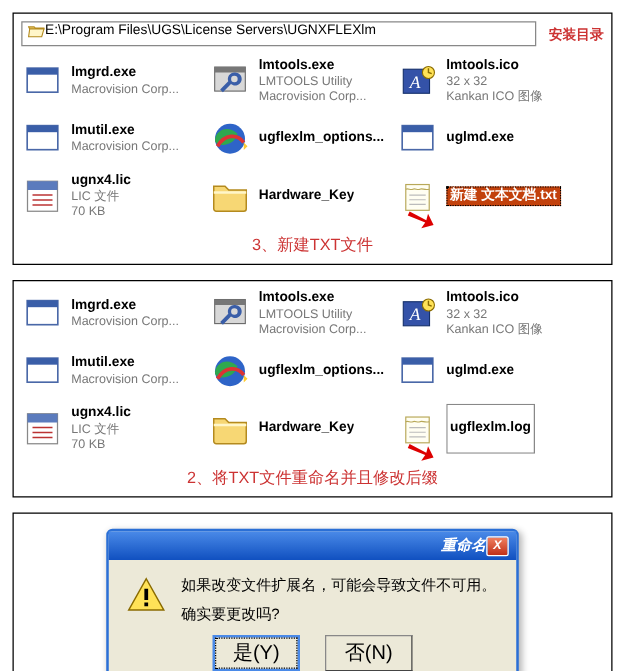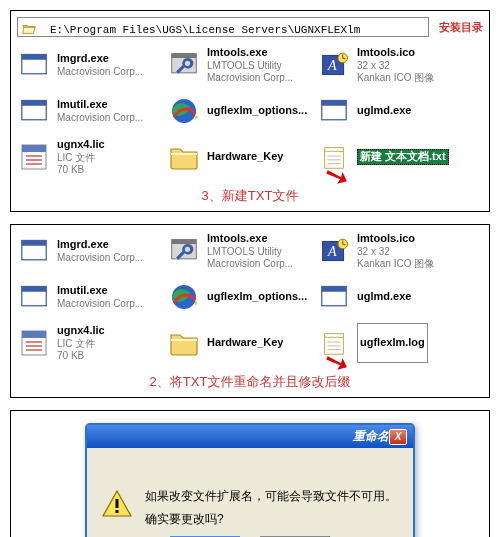--- a/index.html
+++ b/index.html
@@ -1,33 +1,33 @@
 <!DOCTYPE html>
 <html><head>
 <meta charset="utf-8">
 <style>
 * { margin: 0; padding: 0; box-sizing: border-box; }
 body { font-family: "Microsoft YaHei", SimSun, Arial, sans-serif; font-size: 11px; background: #fff; width: 500px; padding: 10px; }
 .panel { border: 1px solid #000; padding: 6px; margin-bottom: 12px; position: relative; }
 .addr-row { display: flex; align-items: center; gap: 10px; margin-bottom: 8px; }
-.addr-bar { display: flex; align-items: flex-end; border: 1px solid #888; height: 20px; flex: 1; background: #fff; padding: 0 4px; gap: 14px; font-family: Liberation Mono, monospace; }
+.addr-bar { display: flex; align-items: flex-start; border: 1px solid #888; height: 20px; flex: 1; background: #fff; padding: 0 4px; gap: 0; }
 .addr-label { color: #c33; font-weight: bold; white-space: nowrap; }
 .file-grid { display: flex; flex-wrap: wrap; }
 .file-item { display: flex; align-items: center; gap: 6px; width: 150px; height: 40px; margin-bottom: 6px; }
 .ico-slot { width: 34px; height: 34px; flex-shrink: 0; display: flex; align-items: center; justify-content: center; }
 .file-info { display: flex; flex-direction: column; line-height: 1.2; overflow: hidden; }
 .file-name { color: #000; white-space: nowrap; font-weight: bold; }
 .file-sub { color: #777; font-size: 10px; white-space: nowrap; }
-.name-sel { background: #15803d; color: #fff; border: 1px dotted #000; padding: 0 2px; }
+.name-sel { background: #c2410c; color: #fff; border: 1px dotted #000; padding: 0 2px; }
 .caption { color: #c33; text-align: center; font-size: 13px; margin-top: 4px; }
 .arrow { color: #d00; font-size: 30px; position: absolute; transform: rotate(-20deg); pointer-events: none; }
 .dialog { width: 330px; border: 2px solid #2a6fd6; border-radius: 5px; margin: 6px auto 0; box-shadow: 2px 2px 6px rgba(0,0,0,.3); background: #ece9d8; }
 .dlg-title { background: linear-gradient(#4a8ae8,#1050c0); color: #fff; font-weight: bold; padding: 3px 6px; display: flex; justify-content: flex-end; align-items: center; font-size: 12px; font-style: italic; }
 .dlg-close { width: 18px; height: 16px; background: linear-gradient(#f08060,#c03018); border: 1px solid #fff; border-radius: 2px; color: #fff; text-align: center; font-weight: bold; font-size: 10px; line-height: 14px; cursor: pointer; }
-.dlg-body { display: flex; gap: 12px; padding: 12px 14px 8px; font-size: 12px; margin-top: 28px; }
+.dlg-body { display: flex; gap: 12px; padding: 12px 14px 8px; font-size: 12px; }
 .dlg-btns { display: flex; gap: 20px; justify-content: center; padding-bottom: 12px; }
 .btn { min-width: 70px; padding: 2px 12px; background: #ece9d8; border: 1px solid #888; border-right-color: #444; border-bottom-color: #444; font-size: 16px; cursor: pointer; }
 .btn.focus { outline: 1px dotted #000; outline-offset: -3px; border: 2px solid #4a8ae8; }
 svg { display: block; }
 </style>
 </head>
 <body>
 
 <svg width="0" height="0" style="position:absolute">
   <defs>

